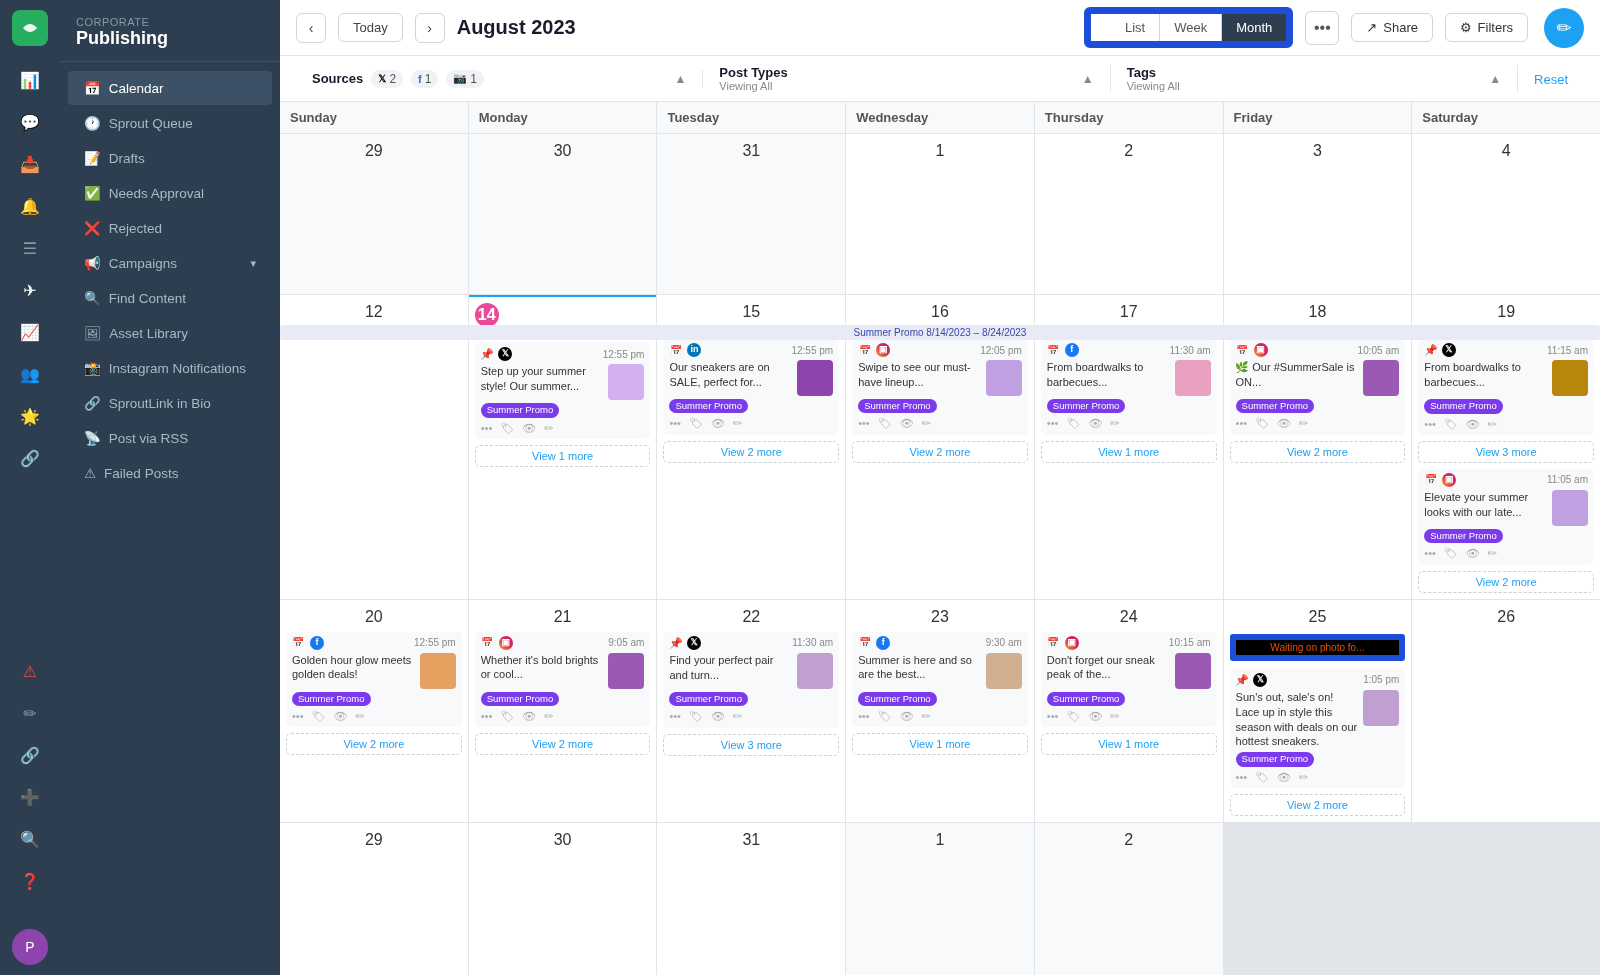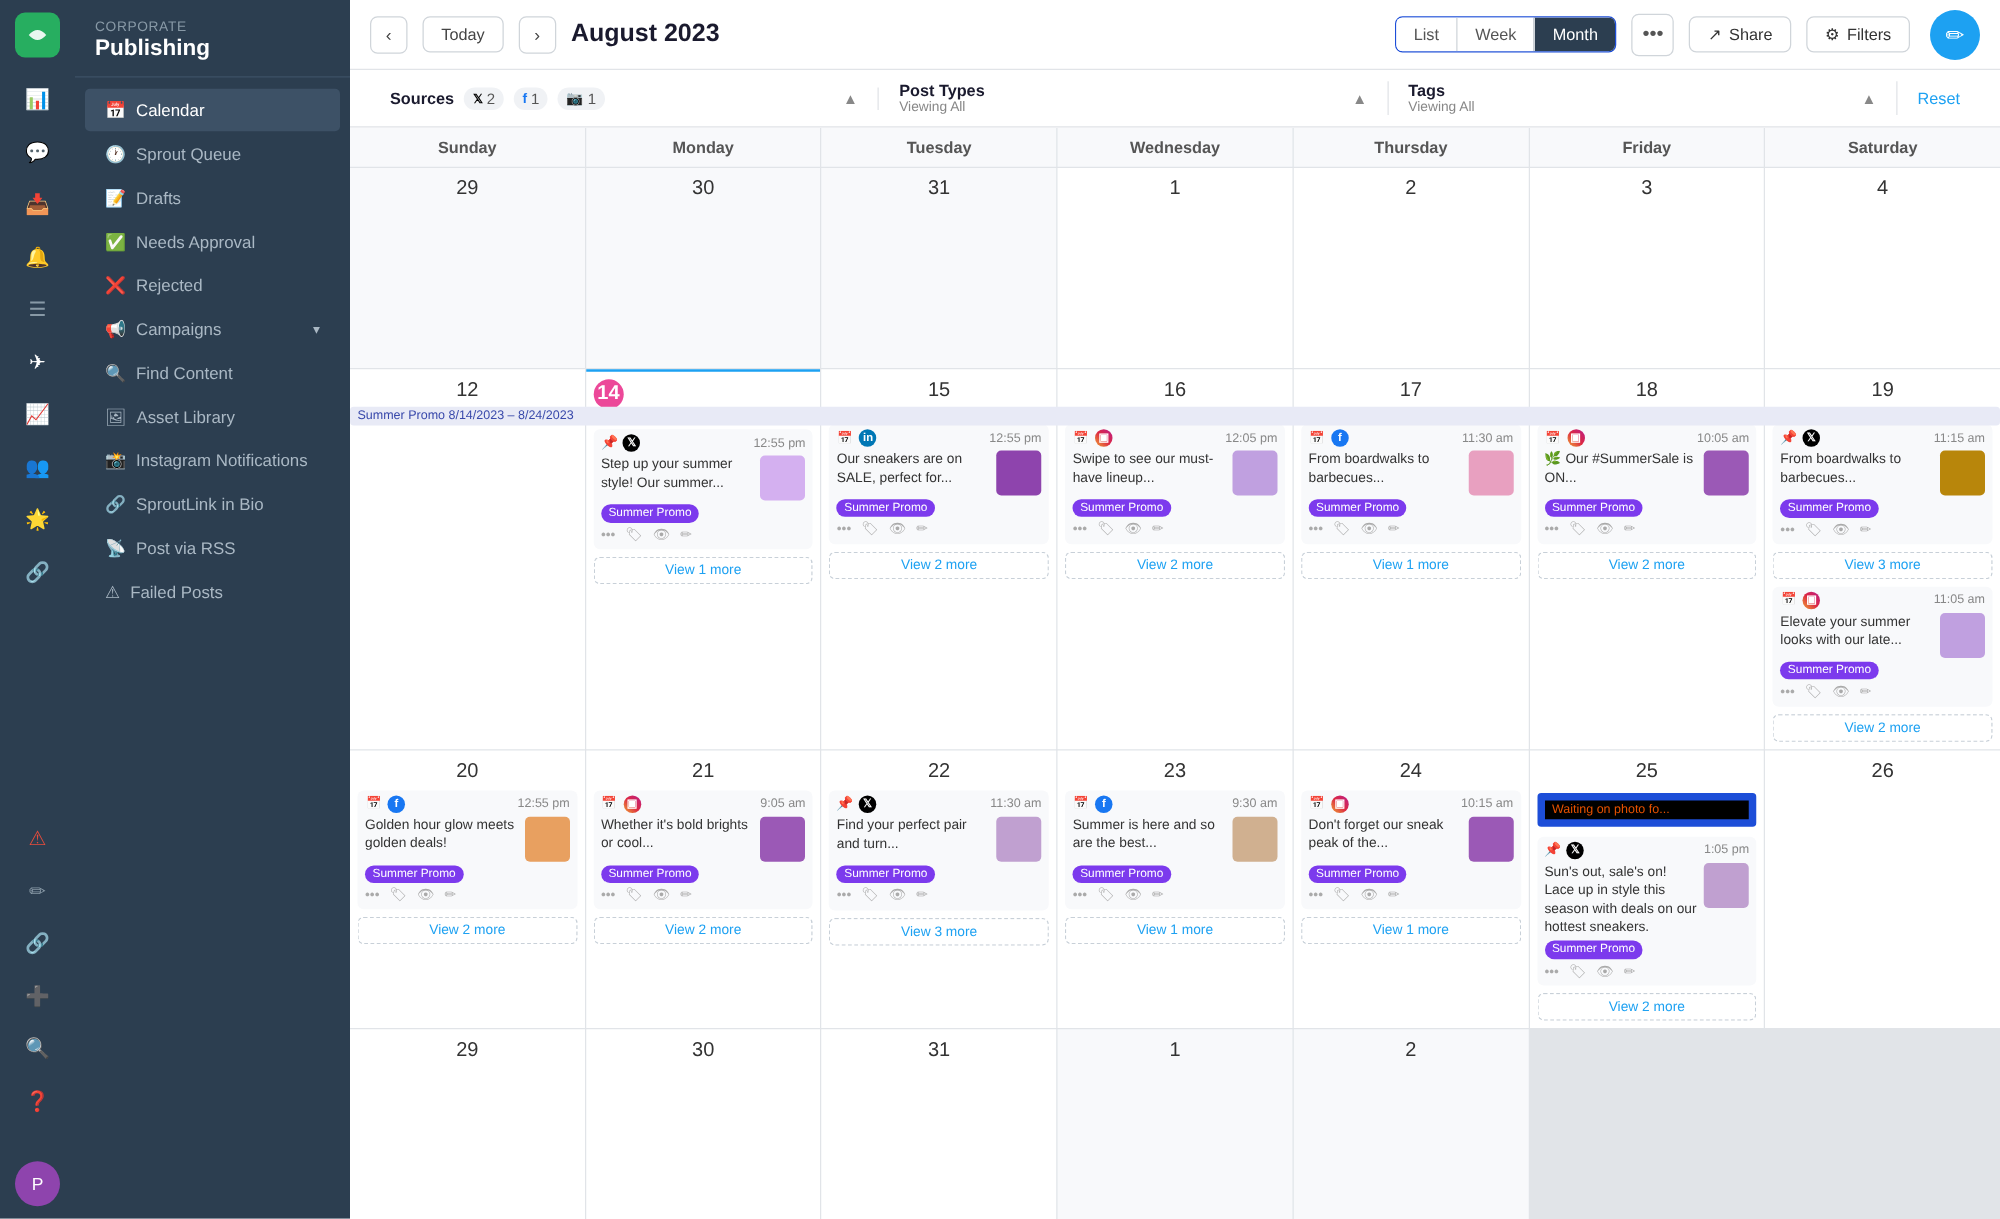--- a/index.html
+++ b/index.html
@@ -44,21 +44,21 @@
     .topbar {
       background: #fff; border-bottom: 1px solid #e1e4e8; display: flex; align-items: center; padding: 8px 16px; gap: 12px; height: 56px; flex-shrink: 0;
     }
     .nav-btn {
       width: 30px; height: 30px; border: 1px solid #d0d5da; border-radius: 6px; background: #fff; cursor: pointer; display: flex; align-items: center; justify-content: center; font-size: 14px; color: #444;
     }
     .today-btn {
       padding: 6px 14px; border: 1px solid #d0d5da; border-radius: 6px; background: #fff; cursor: pointer; font-size: 13px; color: #444; font-weight: 500;
     }
     .month-title { font-size: 20px; font-weight: 700; color: #1a1a2e; flex: 1; }
-    .view-btns { display: flex; border: 1px solid #1d4ed8; border-radius: 6px; overflow: hidden; }
+    .view-btns { display: flex; border: 7px solid #1d4ed8; border-radius: 6px; overflow: hidden; padding-left: 20px; }
     .view-btn { padding: 6px 14px; background: #fff; border: none; cursor: pointer; font-size: 13px; color: #555; font-weight: 500; }
     .view-btn.active { background: #2c3e50; color: #fff; }
     .view-btn + .view-btn { border-left: 1px solid #d0d5da; }
     .more-btn { width: 34px; height: 34px; border: 1px solid #d0d5da; border-radius: 6px; background: #fff; cursor: pointer; display: flex; align-items: center; justify-content: center; font-size: 16px; color: #555; }
     .action-btn {
       padding: 6px 14px; border: 1px solid #d0d5da; border-radius: 6px; background: #fff; cursor: pointer; font-size: 13px; color: #333; font-weight: 500; display: flex; align-items: center; gap: 6px;
     }
     .compose-btn {
       width: 40px; height: 40px; border-radius: 50%; background: #1da1f2; border: none; cursor: pointer; display: flex; align-items: center; justify-content: center; color: #fff; font-size: 18px; margin-left: 4px;
     }
@@ -76,35 +76,35 @@
     .filter-toggle { margin-left: auto; cursor: pointer; color: #888; font-size: 12px; }
     .social-badge {
       display: flex; align-items: center; gap: 3px; font-size: 12px; color: #555; background: #f0f2f5; border-radius: 12px; padding: 2px 7px;
     }
     .reset-link { font-size: 13px; color: #1da1f2; cursor: pointer; text-decoration: none; }
 
     
     .calendar-container { flex: 1; overflow-y: auto; background: #f5f6fa; }
     .calendar-grid { display: grid; grid-template-columns: repeat(7, 1fr); background: #e1e4e8; gap: 1px; }
     .day-header {
-      background: #f8f9fb; padding: 8px 10px; font-size: 13px; font-weight: 600; color: #555; text-align: center;
+      background: #f8f9fb; padding: 8px 10px; font-size: 13px; font-weight: 600; color: #555; text-align: left;
     }
     .day-cell {
       background: #fff; min-height: 160px; padding: 6px; display: flex; flex-direction: column; gap: 4px; position: relative;
     }
     .day-cell.other-month { background: #f8f9fb; }
     .day-cell.today { border-top: 2px solid #1da1f2; }
     .day-num {
       font-size: 16px; font-weight: 500; color: #333; padding: 2px 4px; display: inline-flex; align-items: center; justify-content: center;
     }
     .day-num.today-num {
       background: #ec4899; color: #fff; border-radius: 50%; width: 24px; height: 24px; font-weight: 700;
     }
     .campaign-bar {
-      font-size: 10px; padding: 2px 6px; border-radius: 3px; white-space: nowrap; overflow: hidden; text-overflow: ellipsis; margin: 2px 0;
+      font-size: 10px; padding: 2px 6px; border-radius: 3px; white-space: nowrap; overflow: hidden; text-overflow: ellipsis; margin: 2px 0; text-align: center;
     }
     .campaign-summer { background: #e8eaf6; color: #3949ab; }
     .campaign-nopromo { background: #fde8dc; color: #e65100; }
     .campaign-waiting { background: #000000; color: #e65100; border: 6px solid #1d4ed8; }
     .post-card {
       background: #f8f9fb; border-radius: 5px; padding: 4px 6px; font-size: 11px; line-height: 1.3; position: relative; overflow: hidden;
     }
     .post-card-header { display: flex; align-items: center; gap: 4px; margin-bottom: 3px; }
     .post-card-time { font-size: 10px; color: #888; margin-left: auto; }
     .post-card-body { display: flex; gap: 4px; align-items: flex-start; }

